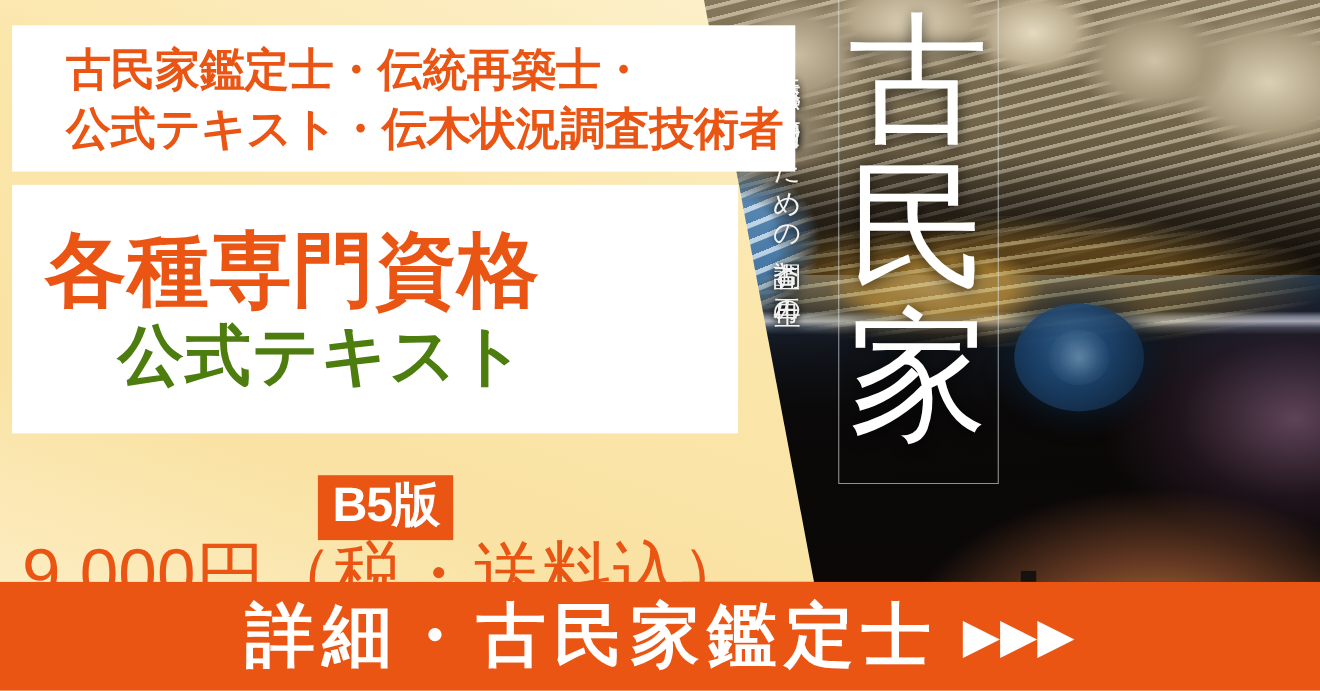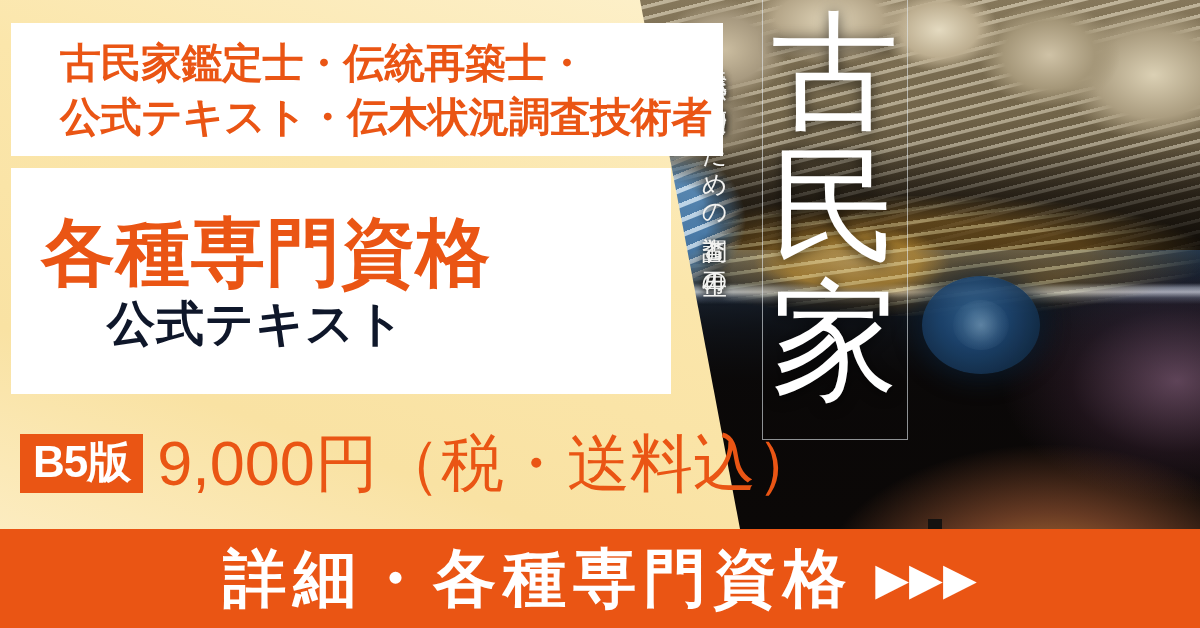--- a/index.html
+++ b/index.html
@@ -169,30 +169,30 @@
     position:absolute; left:11px; top:170px; width:660px; height:222px;
     display:flex; flex-direction:column; justify-content:center;margin-left:12px;
   }
   .headline .h1 {
     color:#ea5514; font-weight:700; font-size:74px;
     line-height:1.18; letter-spacing:1px;
     padding-left:18px;
     white-space:nowrap;
   }
   .headline .h2 {
-    color:#0f172a; font-weight:700; font-size:48px;
+    color:#4d7c0f; font-weight:700; font-size:60px;
     line-height:1.18; letter-spacing:1px;
     padding-left:84px;
     white-space:nowrap;
   }
 
   
   .price-row {
     position:absolute; left:20px; top:432px;
-    display:flex; align-items:center; gap:14px;
+    display:flex; align-items:center; flex-direction:column;
   }
   .badge {
     background:#ea5514; color:#ffffff;
     font-size:44px; font-weight:700;
     padding:6px 13px 9px 13px;
     line-height:1;
     letter-spacing:-1px;
     white-space:nowrap;
   }
   .price {
@@ -267,18 +267,18 @@
   </div>
 
   <div class="price-row">
     <div class="badge">B5版</div>
     <div class="price">9,000円（税・送料込）</div>
   </div>
 
   <div class="cta-nub"></div>
   <div class="cta">
     <div class="cta-text">
-      <span>詳細・各種専門資格</span>
+      <span>詳細・古民家鑑定士</span>
       <span class="arrows">▶▶▶</span>
     </div>
   </div>
 
 </div>
 
 </body></html>

